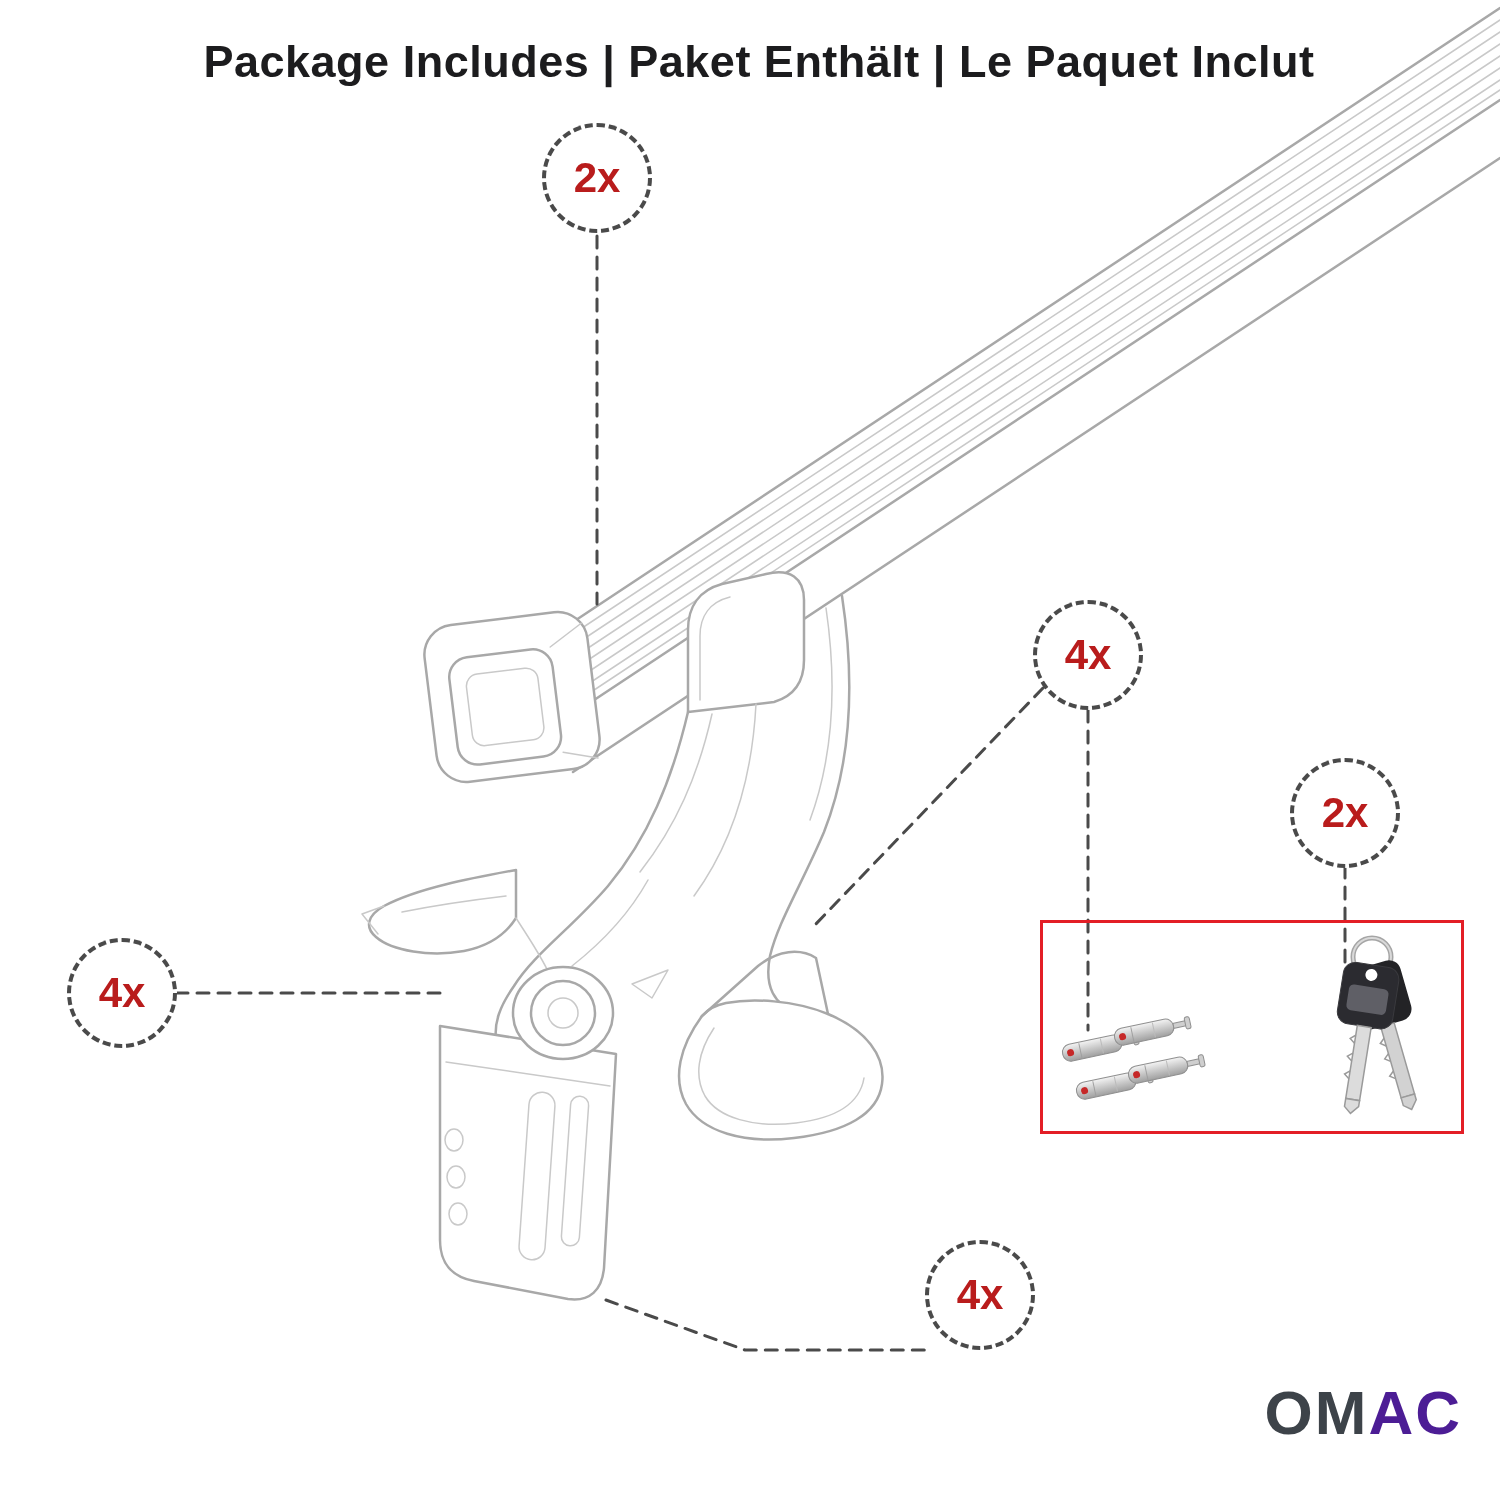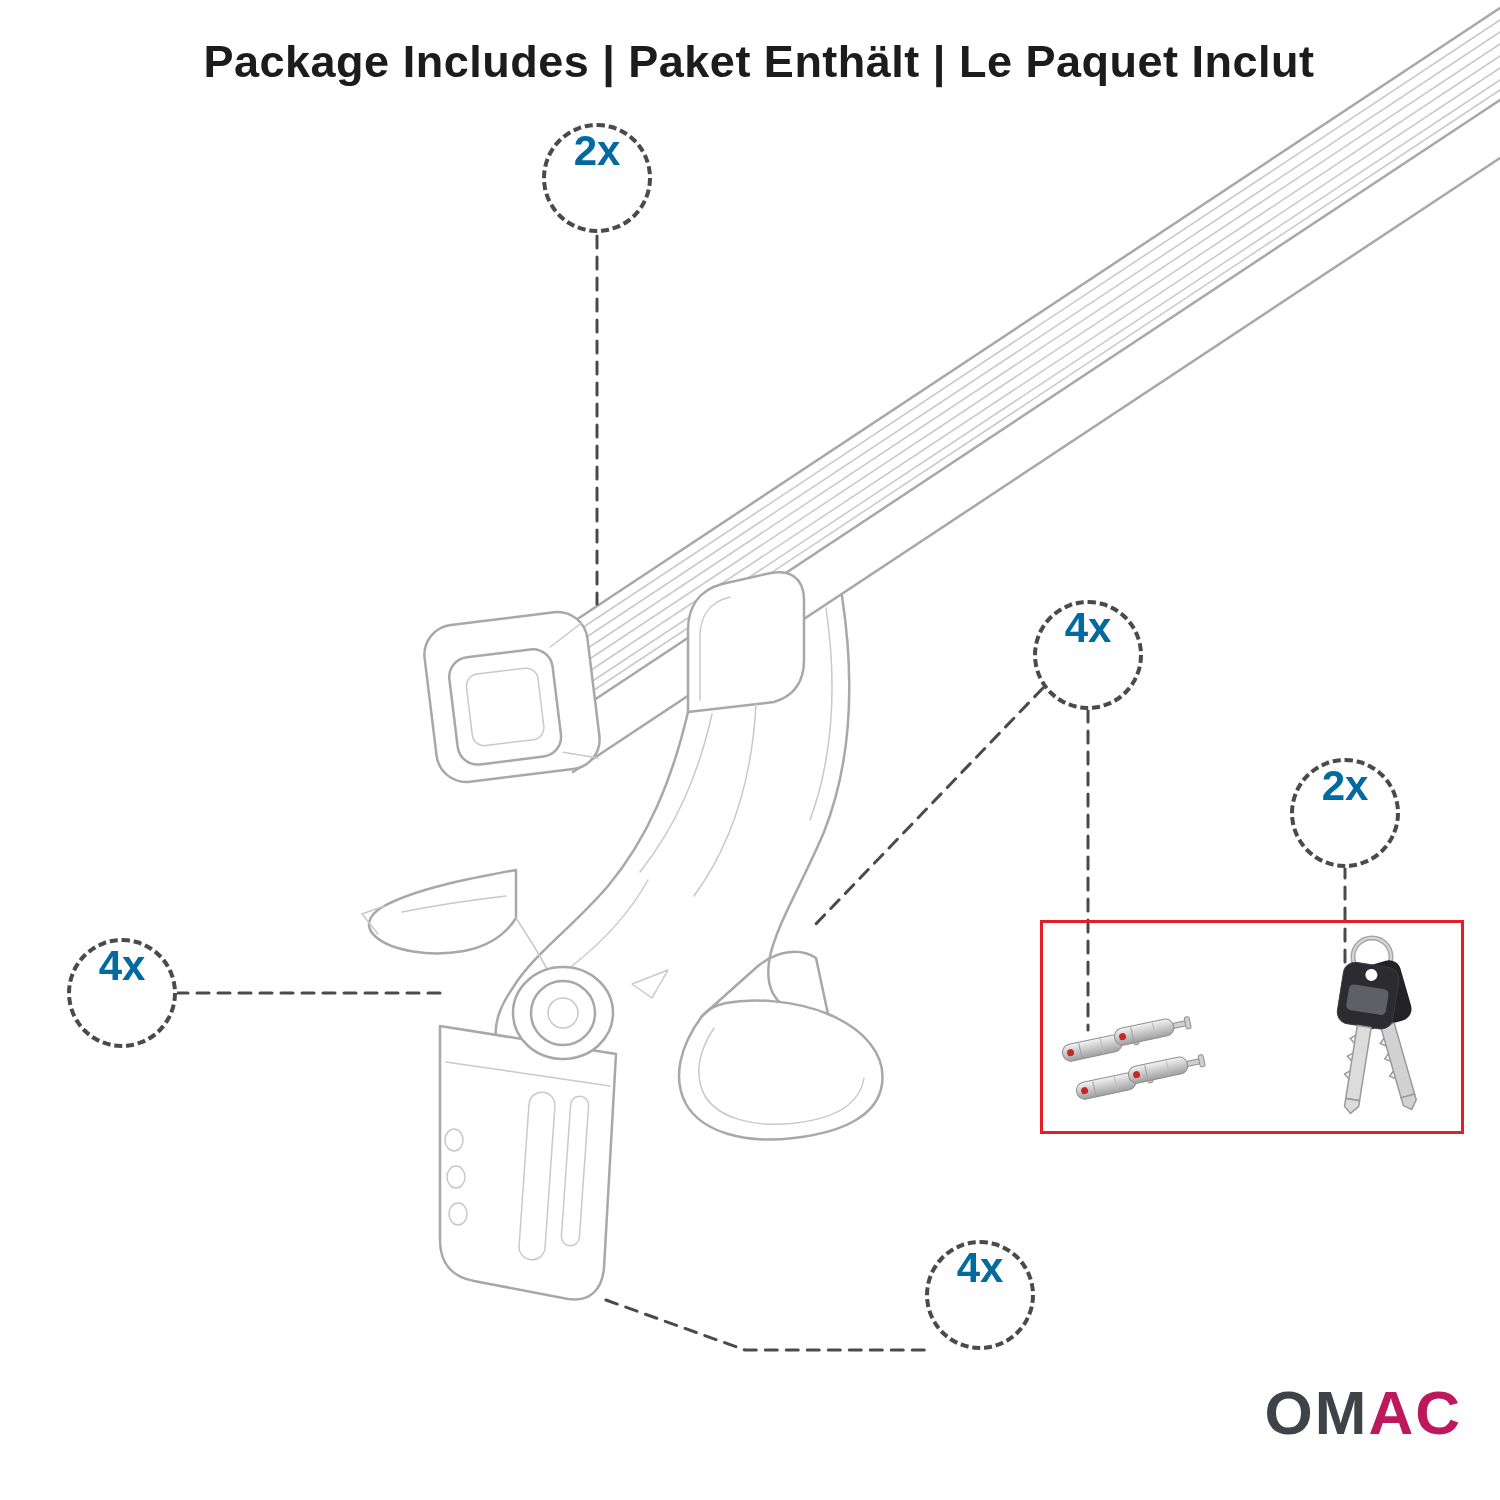--- a/index.html
+++ b/index.html
@@ -8,29 +8,29 @@
   .title{position:absolute;top:36px;left:0;width:100%;text-align:center;
          font-size:45px;font-weight:700;color:#1c1c1e;letter-spacing:.5px;margin-left:9px;}
   .art{position:absolute;left:0;top:0;width:1500px;height:1500px;}
   
   .o{stroke:#a8a8a8;stroke-width:2.5;fill:none;stroke-linecap:round;stroke-linejoin:round;}
   .l{stroke:#c9c9c9;stroke-width:1.5;fill:none;stroke-linecap:round;stroke-linejoin:round;}
   .w{fill:#ffffff;stroke:#a8a8a8;stroke-width:2.5;stroke-linejoin:round;}
   .dash{stroke:#4a4a4a;stroke-width:3;fill:none;stroke-dasharray:12 9;stroke-linecap:round;}
   .callout{position:absolute;width:110px;height:110px;box-sizing:border-box;
            border:4px dashed #4a4a4a;border-radius:50%;background:#fff;
-           display:flex;align-items:flex-start;justify-content:center;
-           font-size:42px;font-weight:700;color:#0369a1;}
+           display:flex;align-items:center;justify-content:center;
+           font-size:42px;font-weight:700;color:#b91c1c;}
   .hwbox{position:absolute;left:1040px;top:920px;width:424px;height:214px;
          box-sizing:border-box;border:3px solid #e31e26;background:transparent;}
   .hwbox .cyl{position:absolute;left:8px;bottom:10px;}
   .hwbox .keys{position:absolute;right:10px;top:8px;}
   .logo{position:absolute;top:1382px;right:38px;font-size:62px;font-weight:800;
         letter-spacing:2px;color:#3d4349;line-height:1;}
-  .logo .red{color:#be185d;}
+  .logo .red{color:#4c1d95;}
 </style>
 </head>
 <body>
 
 <div class="stage">
 
   <div class="title">Package Includes | Paket Enthält | Le Paquet Inclut</div>
 
   <svg class="art" viewBox="0 0 1500 1500" xmlns="http://www.w3.org/2000/svg">
 

